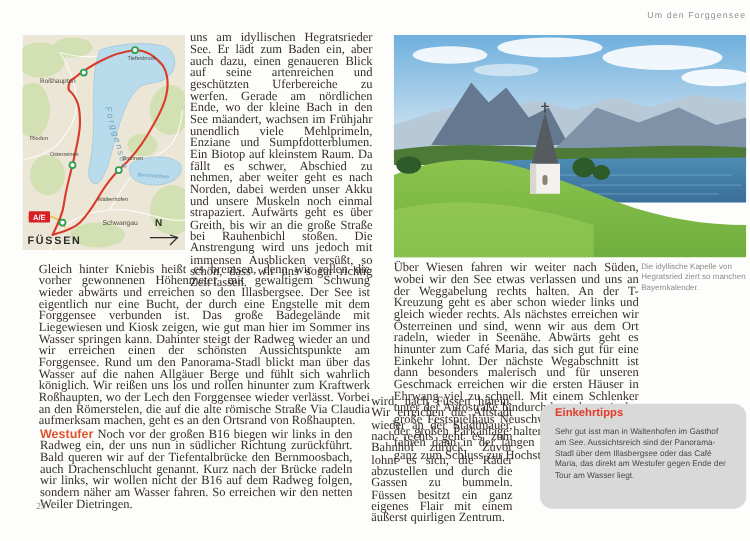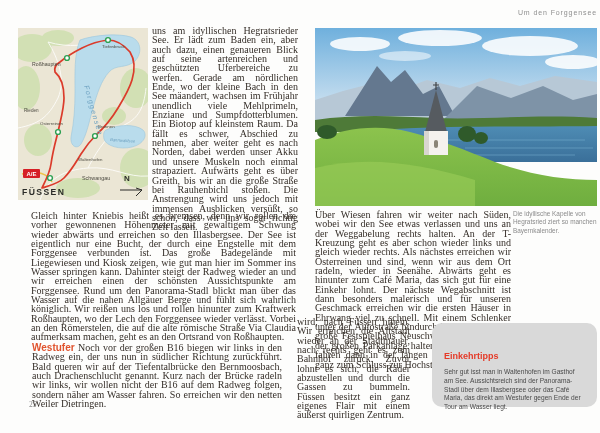--- a/index.html
+++ b/index.html
@@ -13,21 +13,21 @@
   .runhead{font-family:"Liberation Sans",sans-serif;font-size:7px;letter-spacing:.9px;
            color:var(--muted);text-align:right;}
   .body-text{font-size:10px;line-height:9.35px;text-align:justify;color:var(--text);}
   .body-text p{margin:0 0 6px 0;}
   .sec-head{font-family:"Liberation Sans",sans-serif;font-weight:700;color:var(--accent);}
   .pagenum{font-size:7.5px;color:#8a8a8a;}
   .caption{font-family:"Liberation Sans",sans-serif;font-size:6.4px;line-height:8.4px;
            color:#8b8b8b;}
   .tipsbox{background:var(--box_bg);border-radius:10px;}
   .tips-title{font-family:"Liberation Sans",sans-serif;font-weight:700;font-size:9px;
-              color:var(--tips_red);margin:28px 0 7px 12px;}
+              color:var(--tips_red);margin:2px 0 7px 12px;}
   .tips-body{font-family:"Liberation Sans",sans-serif;font-size:6.6px;line-height:8.8px;
              color:#4a4a4a;margin:0 12px 0 12px;}
   svg text{font-family:"Liberation Sans",sans-serif;}
 </style>
 </head>
 <body>
 
 <div id="page">
 
   <div class="abs runhead" style="left:380px;top:9px;width:217px;">Um den Forggensee</div>

